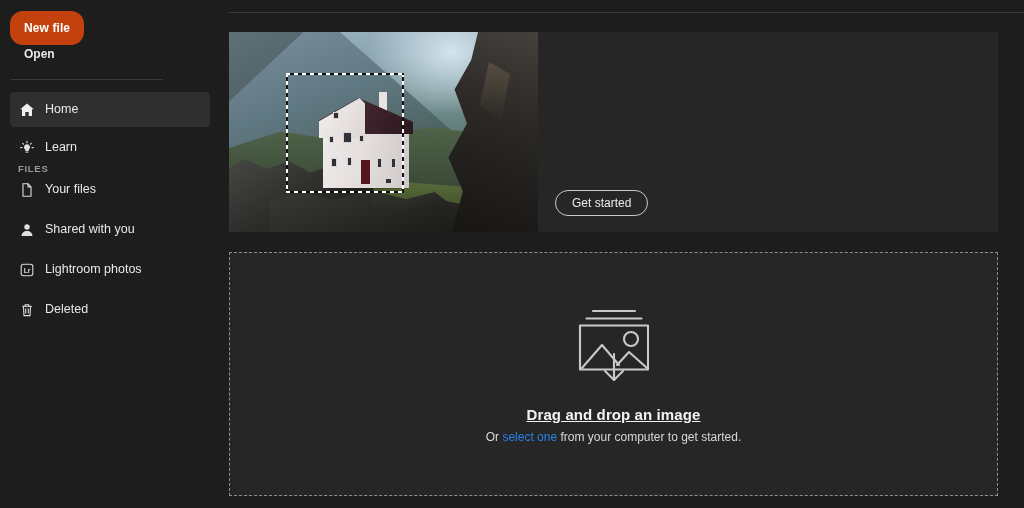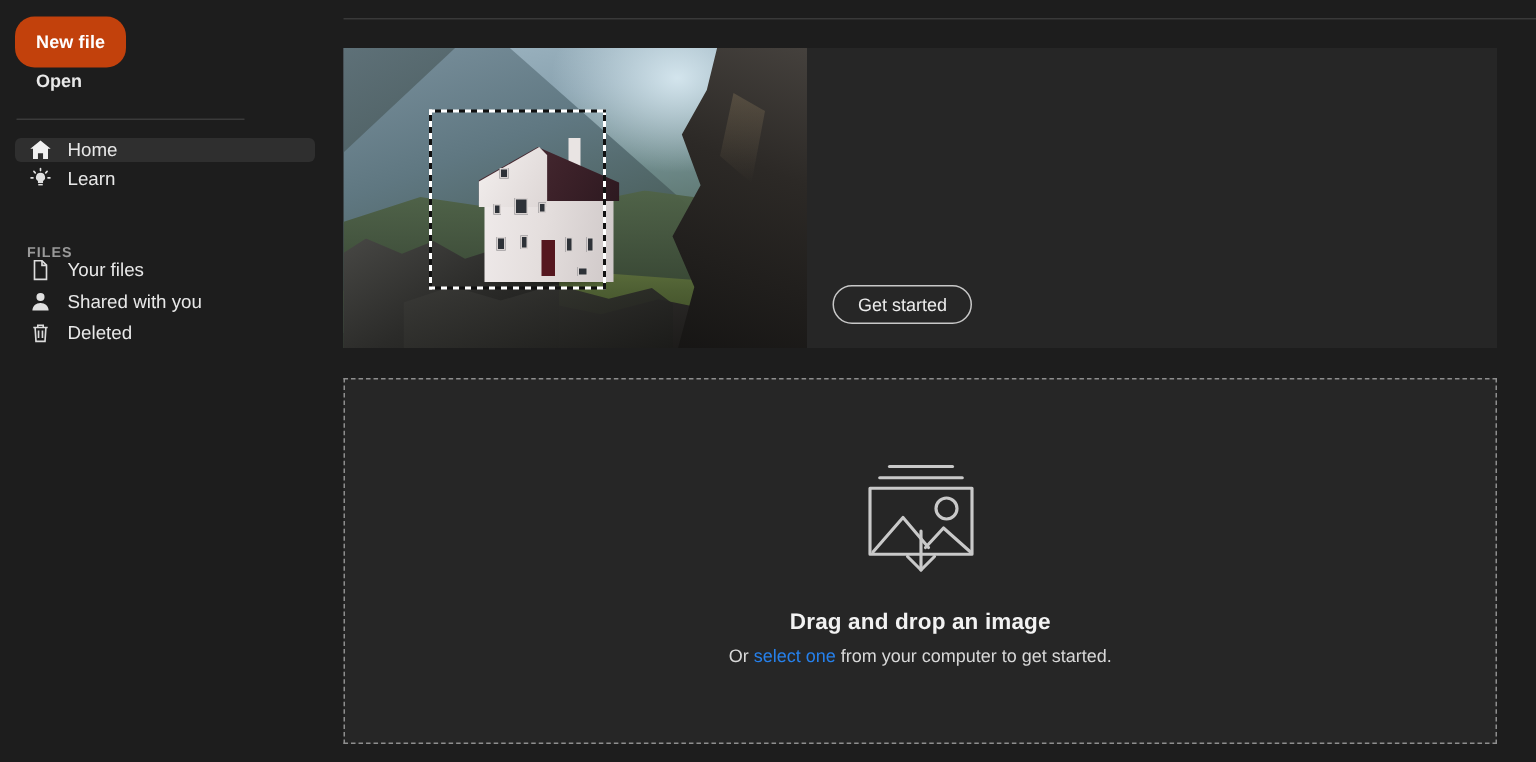--- a/index.html
+++ b/index.html
@@ -58,21 +58,21 @@
     position: absolute;
     left: 11px; top: 79px;
     width: 152px; height: 1px;
     background: #3a3a3a;
   }
   .nav-list { position: absolute; left: 0; top: 92px; width: 220px; }
   .nav-item {
     position: relative;
     display: flex;
     align-items: center;
-    height: 16px;
+    height: 35px;
     margin: 0 10px 3px 10px;
     padding-left: 8px;
     border-radius: 4px;
     cursor: pointer;
     font-size: 12.5px;
     color: #e8e8e8;
   }
   .nav-item.selected { background: #2f2f2f; }
   .nav-item .ico {
     width: 18px; height: 18px;
@@ -270,20 +270,21 @@
     justify-content: center;
     cursor: pointer;
   }
   .dz-icon { width: 90px; height: 80px; margin-bottom: 22px; }
   .dz-title {
     font-size: 15px;
     font-weight: bold;
     color: #f2f2f2;
     margin-bottom: 7px;
     letter-spacing: .1px;
+    text-decoration: underline;
   }
   .dz-sub { font-size: 12px; color: #d8d8d8; }
   .dz-link { color: #2680eb; cursor: pointer; }
 </style>
 </head>
 <body>
 
 <div id="app">
 
   <aside class="sidebar">
@@ -334,20 +335,29 @@
       <div class="nav-item">
         <span class="ico">
           <svg width="16" height="16" viewBox="0 0 16 16" fill="#e0e0e0">
             <circle cx="8" cy="5" r="2.7"></circle>
             <path d="M2.6 14c0-3 2.4-5 5.4-5s5.4 2 5.4 5z"></path>
           </svg>
         </span>
         <span class="nav-label">Shared with you</span>
       </div>
 
+      <div class="nav-item">
+        <span class="ico">
+          <svg width="16" height="16" viewBox="0 0 16 16">
+            <rect x="2.2" y="2.2" width="11.6" height="11.6" rx="2.2" fill="none" stroke="#dcdcdc" stroke-width="1.1"></rect>
+            <text x="8" y="11.1" font-family="Liberation Sans, sans-serif" font-size="6.6" font-weight="bold" fill="#dcdcdc" text-anchor="middle">Lr</text>
+          </svg>
+        </span>
+        <span class="nav-label">Lightroom photos</span>
+      </div>
 
       <div class="nav-item">
         <span class="ico">
           <svg width="16" height="16" viewBox="0 0 16 16" fill="none" stroke="#dcdcdc" stroke-width="1.1">
             <path d="M3.2 4.3h9.6"></path>
             <path d="M6.2 4.3V2.8h3.6v1.5"></path>
             <path d="M4.4 4.3 5 13.6h6l.6-9.3"></path>
             <path d="M6.7 6.4v5M9.3 6.4v5"></path>
           </svg>
         </span>

